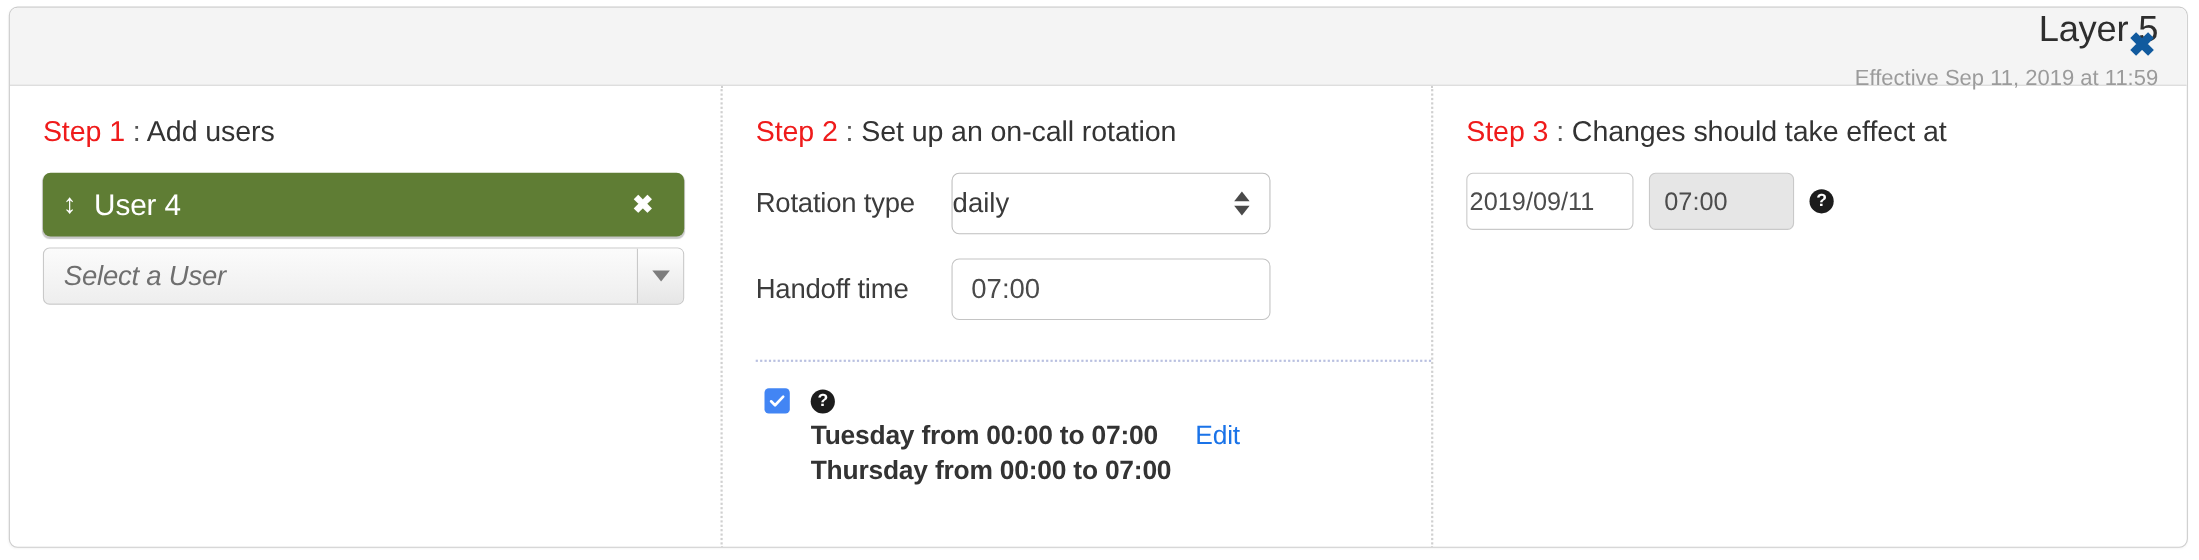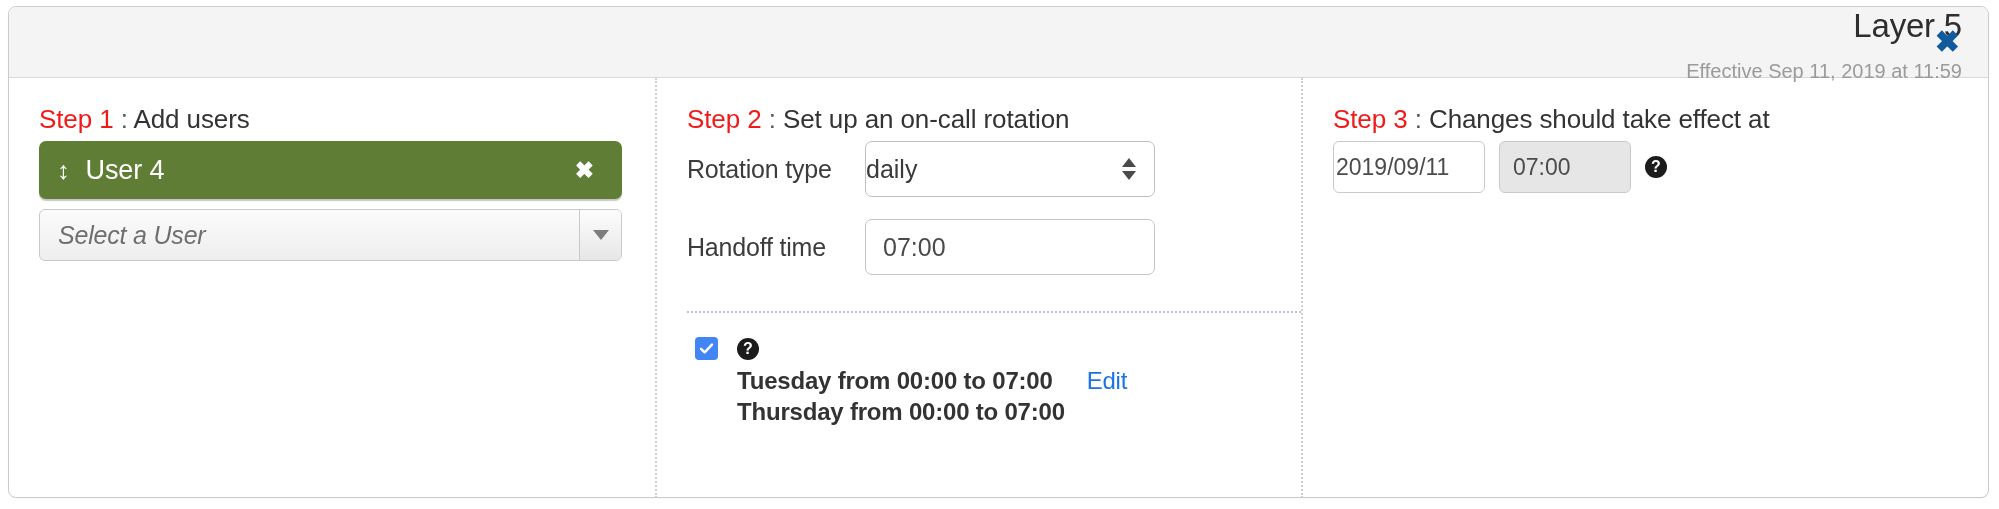--- a/index.html
+++ b/index.html
@@ -86,21 +86,21 @@
   }
   .col-1 { width: 646px; }
   .col-2 { width: 646px; border-left: 2px dotted #d0d0d0; }
   .col-3 { width: 687px; border-left: 2px dotted #d0d0d0; }
 
   .step-head {
     font-size: 26px;
     color: #333333;
     font-weight: 400;
     white-space: nowrap;
-    margin-bottom: 6px;
+    margin-bottom: 22px;
     letter-spacing: -0.1px;
   }
   .step-head .step-label {
     color: #ef1b1b;
   }
   .step-head .sep { color: #555; }
 
   
   .user-chip {
     position: relative;

